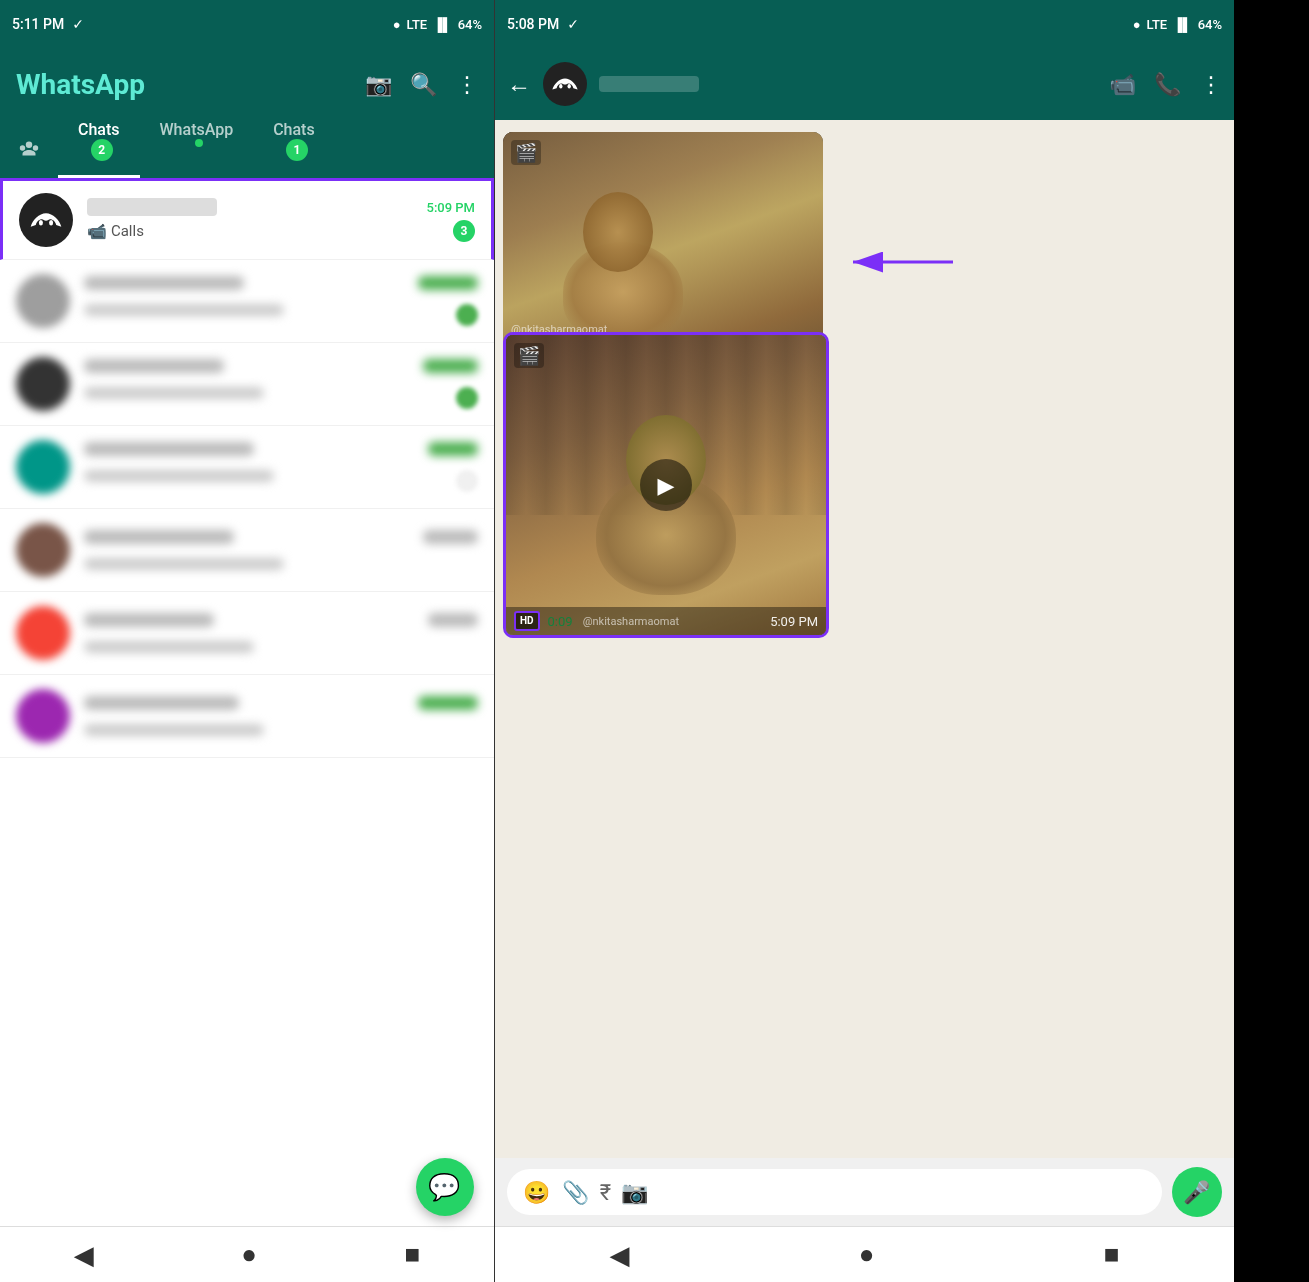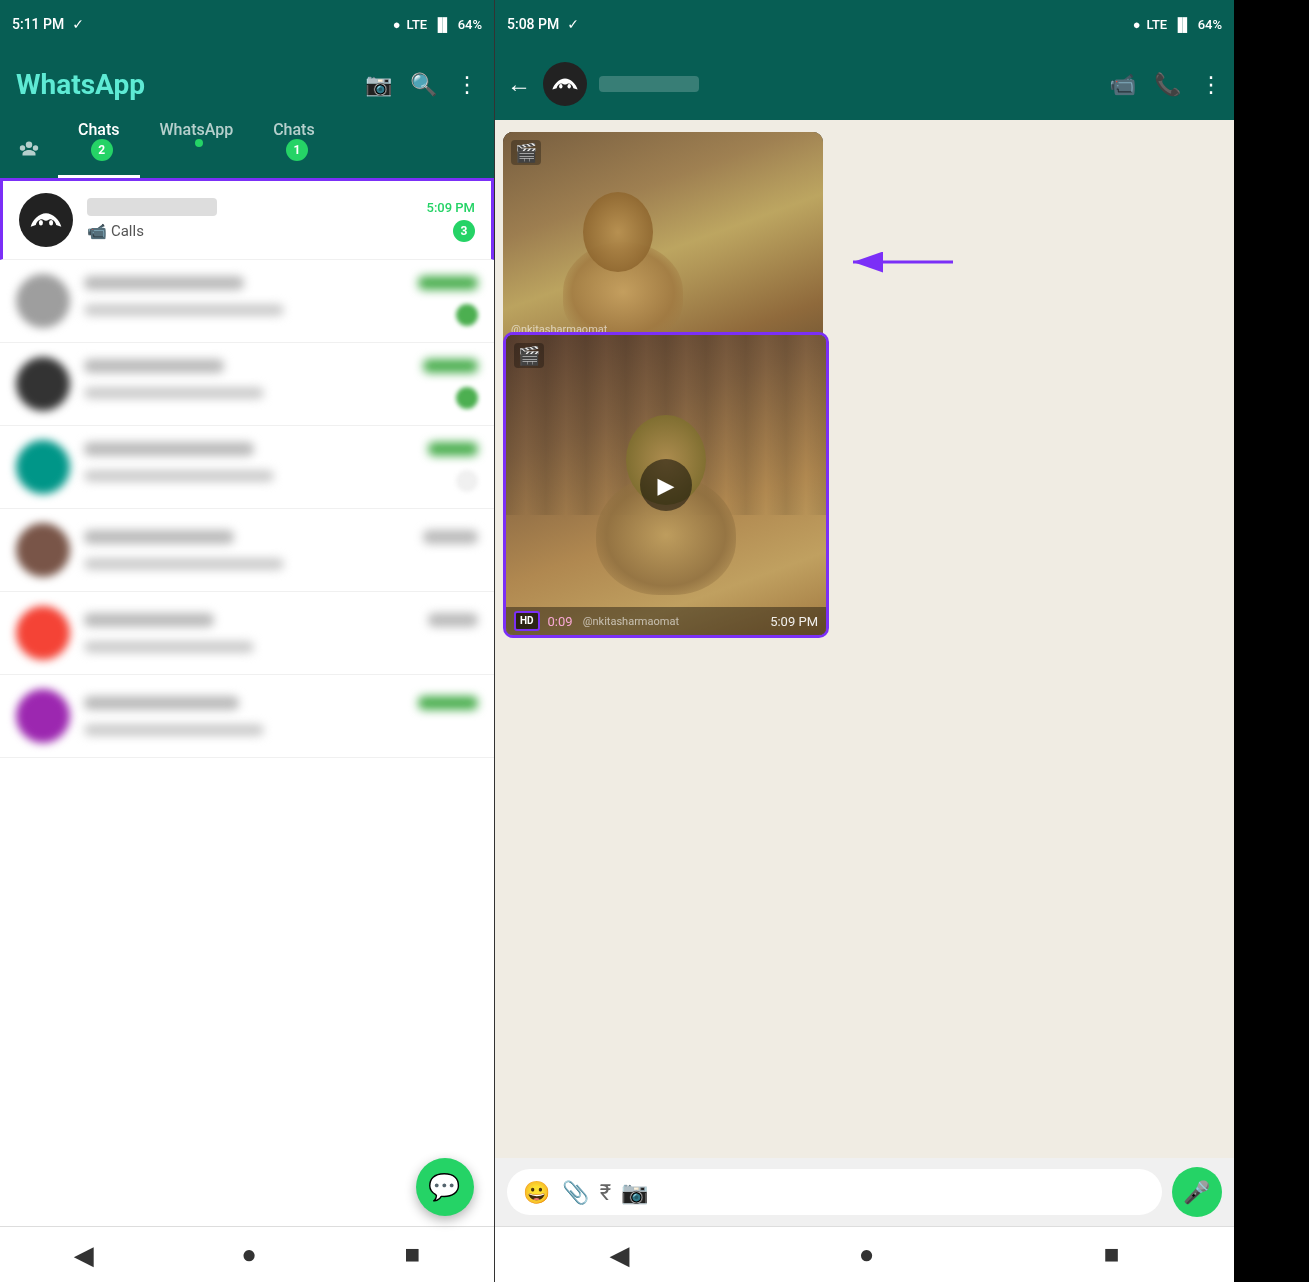--- a/index.html
+++ b/index.html
@@ -340,21 +340,21 @@
       color: #fff;
       font-size: 10px;
       font-weight: 700;
       padding: 1px 4px;
       border-radius: 3px;
       line-height: 1.4;
     }
     .hd-badge.purple-border {
       border: 2px solid #7b2ff7;
     }
-    .video-duration { font-size: 13px; color: #f9a8d4; }
+    .video-duration { font-size: 13px; color: #15803d; }
     .video-time { margin-left: auto; font-size: 13px; color: rgba(255,255,255,0.9); }
     .play-btn {
       width: 52px; height: 52px;
       background: rgba(0,0,0,0.5);
       border-radius: 50%;
       display: flex; align-items: center; justify-content: center;
       color: #fff; font-size: 22px;
     }
     .film-icon {
       position: absolute; top: 8px; left: 8px;

